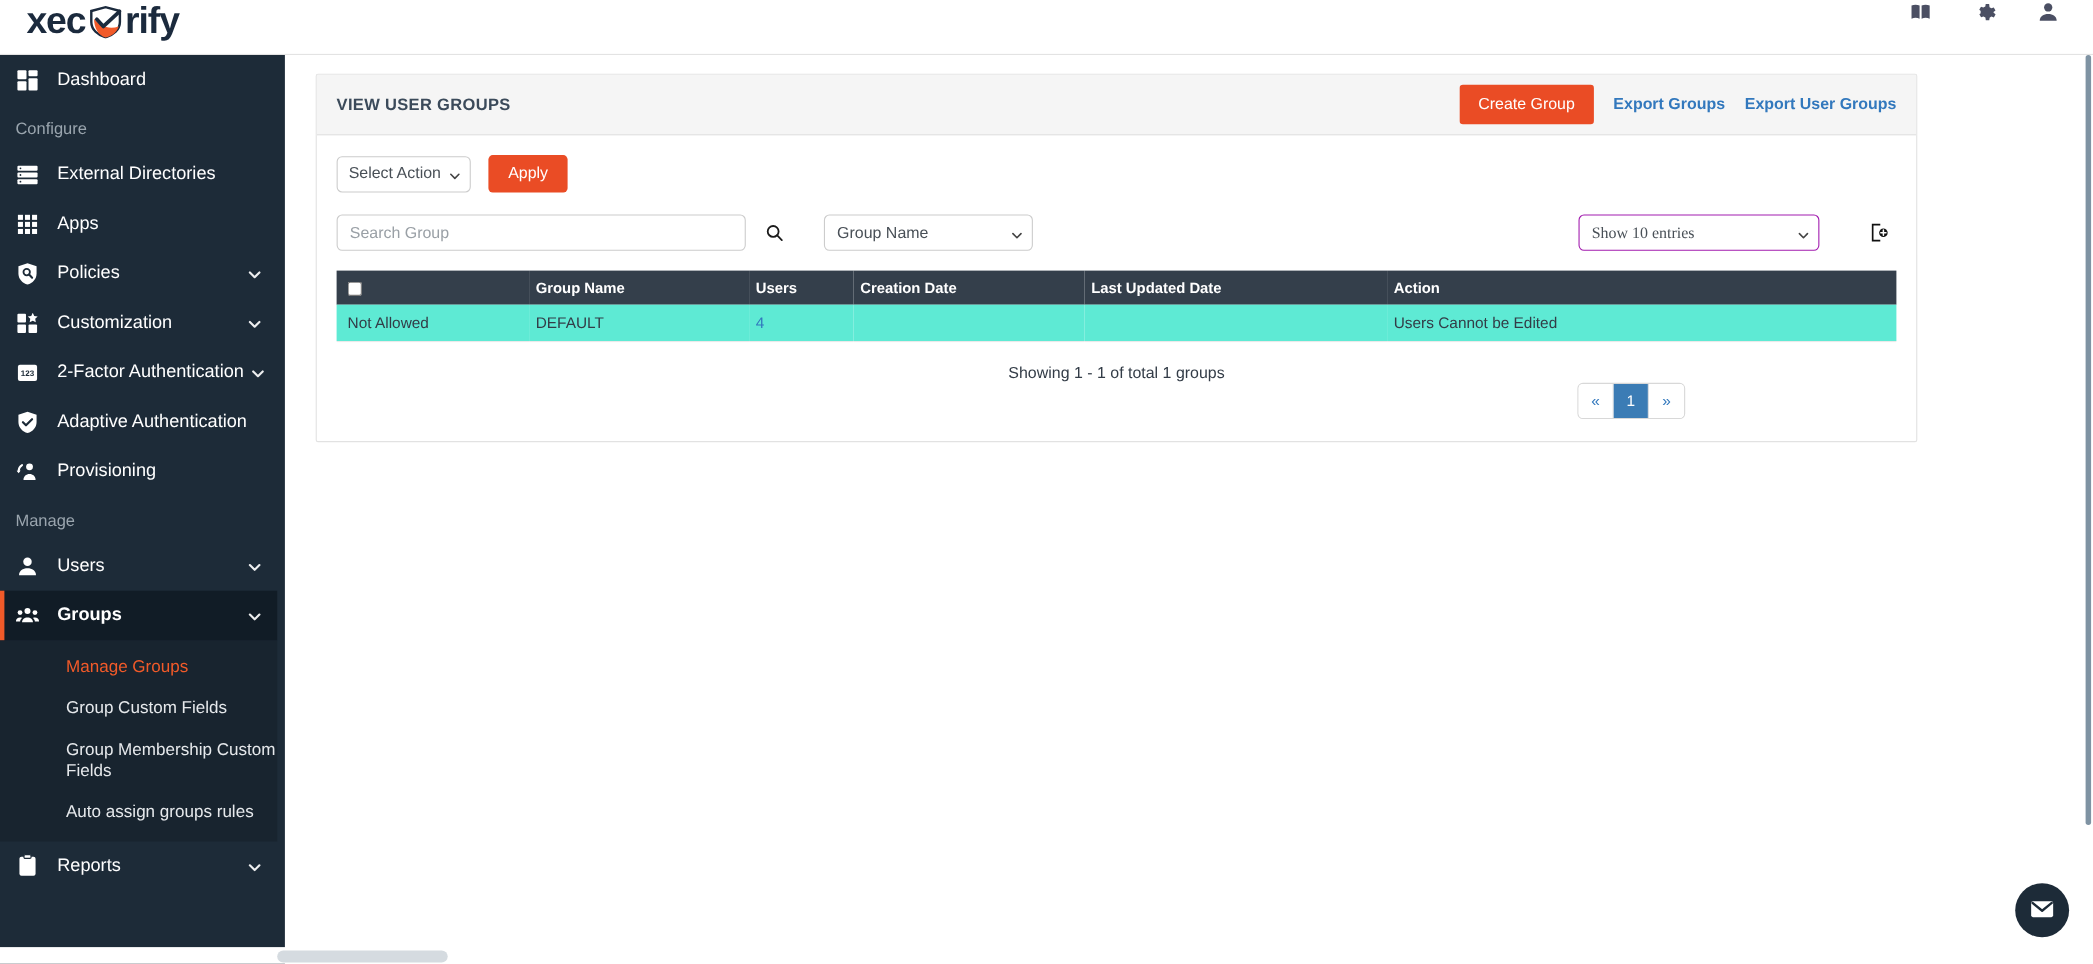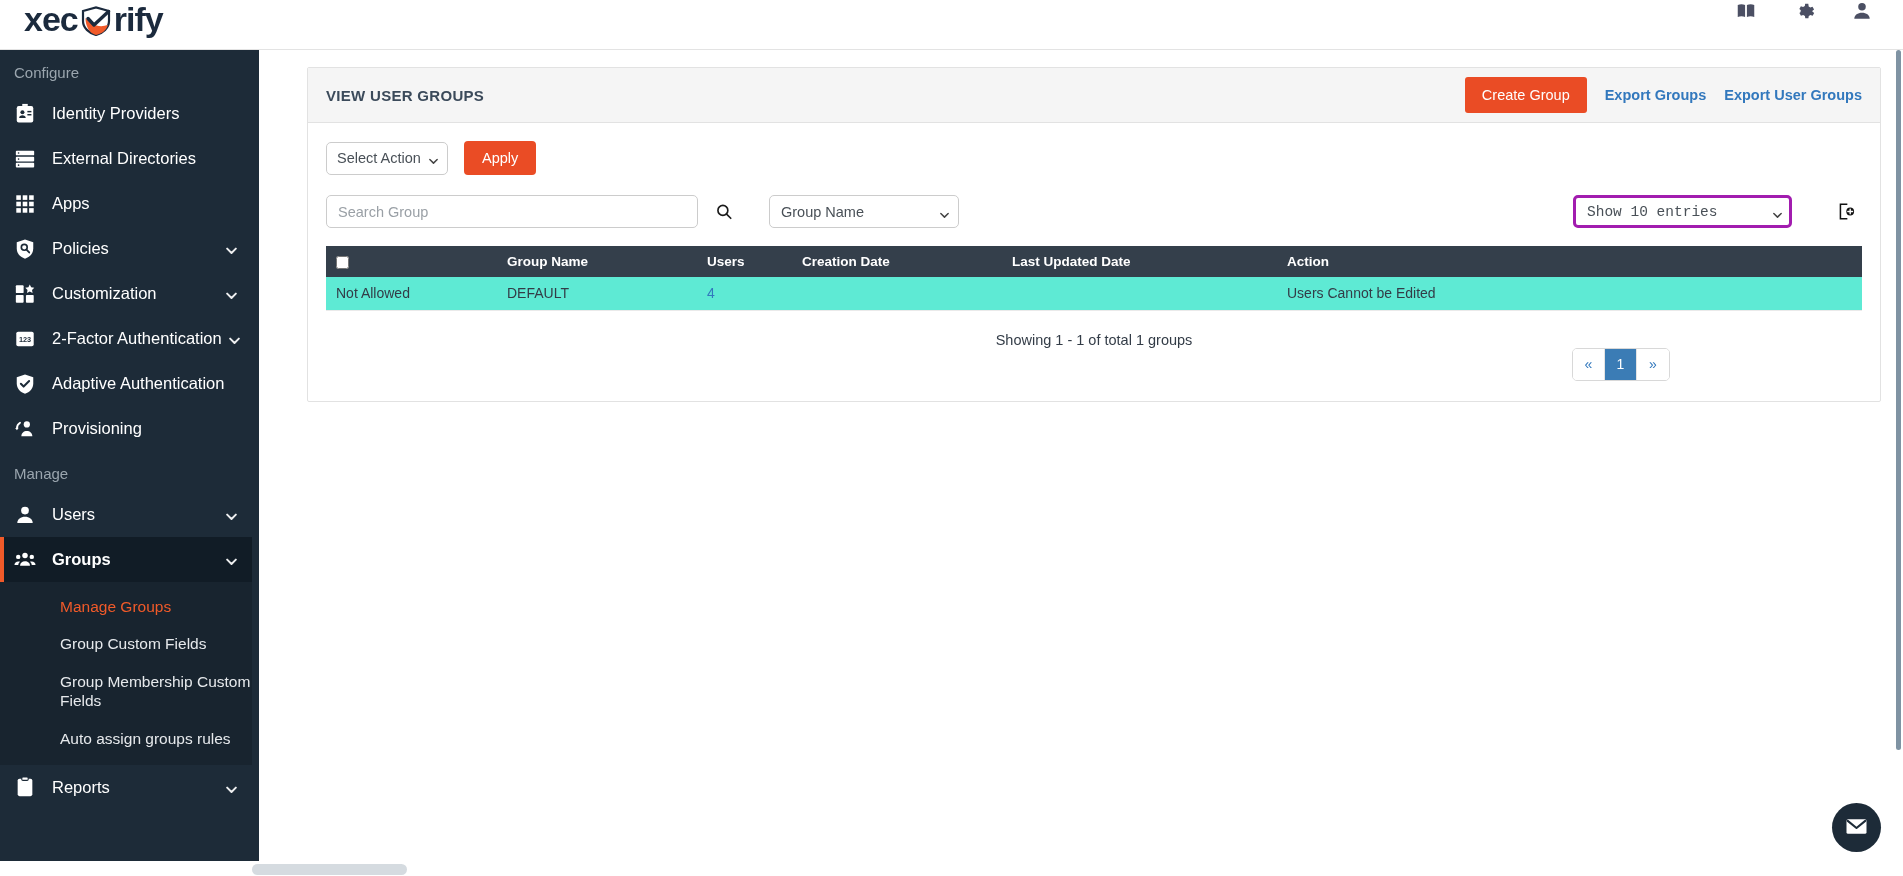--- a/index.html
+++ b/index.html
@@ -72,22 +72,22 @@
   .sub-item.current { color: #f15a29; }
 
   
   #main {
     position: absolute; top: 50px; left: 259px;
     width: 1644px; height: 826px;
     background: #ffffff;
     overflow: hidden;
   }
   #card {
-    position: absolute; top: 17px; left: 48px;
-    width: 1574px;
+    position: absolute; top: 17px; left: 28px;
+    width: 1456px;
     background: #ffffff;
     border: 1px solid #e2e2e2;
     border-radius: 2px;
   }
   #card-header {
     height: 55px; background: #f5f5f5;
     border-bottom: 1px solid #e2e2e2;
     display: flex; align-items: center;
     padding: 0 18px 0 18px;
   }
@@ -137,23 +137,23 @@
   }
   #group-name-select {
     margin-left: 30px; width: 190px; height: 33px;
     border: 1px solid #ccc; border-radius: 5px; background: #fff;
     color: #495057; font-size: 14.5px; padding: 0 26px 0 11px;
     font-family: inherit; appearance: none; -webkit-appearance: none; cursor: pointer;
   }
   #right-controls { margin-left: auto; display: flex; align-items: center; }
   #show-entries {
     width: 219px; height: 33px;
-    border: 3px solid #a21caf; border-radius: 5px; background: #fff;
+    border: 1px solid #a21caf; border-radius: 5px; background: #fff;
     color: #495057; font-size: 14.5px; padding: 0 26px 0 11px;
-    font-family: Liberation Mono, monospace; appearance: none; -webkit-appearance: none; cursor: pointer;
+    font-family: Liberation Serif, serif; appearance: none; -webkit-appearance: none; cursor: pointer;
   }
   #add-column-btn {
     margin-left: 40px; width: 30px; height: 30px;
     background: none; border: none; cursor: pointer;
     display: flex; align-items: center; justify-content: center; color: #111;
   }
 
   
   table#groups-table { width: 100%; border-collapse: collapse; margin-top: 18px; }
   table#groups-table thead th {
@@ -237,36 +237,34 @@
           <circle cx="12" cy="7.4" r="4.1"></circle>
           <path d="M3.6 20.5c0-4.1 3.8-6.6 8.4-6.6s8.4 2.5 8.4 6.6z"></path>
         </svg>
     </span>
   </div>
 </div>
 
 <nav id="sidebar">
   <div id="sidebar-inner">
 
+    <div class="nav-item">
+      <span class="ic">
+        <svg viewBox="0 0 24 24" width="22" height="22" fill="currentColor">
+            <rect x="2" y="2" width="9" height="9" rx="1"></rect>
+            <rect x="13" y="2" width="9" height="6" rx="1"></rect>
+            <rect x="2" y="13" width="9" height="9" rx="1"></rect>
+            <rect x="13" y="10" width="9" height="12" rx="1"></rect>
+          </svg>
+      </span>
+      <span class="lbl">Dashboard</span>
+    </div>
 
     <div class="nav-section">Configure</div>
 
-    <div class="nav-item">
-      <span class="ic">
-        <svg viewBox="0 0 24 24" width="22" height="22" fill="currentColor">
-            <path d="M9 1h6v2.2H9z"></path>
-            <rect x="3" y="3.4" width="18" height="18" rx="2.2"></rect>
-            <circle cx="9.2" cy="10" r="2.2" fill="#1d2b38"></circle>
-            <path d="M5.6 16.4c0-2 1.7-3.1 3.6-3.1s3.6 1.1 3.6 3.1z" fill="#1d2b38"></path>
-            <rect x="14.6" y="8.6" width="4.4" height="1.6" fill="#1d2b38"></rect>
-            <rect x="14.6" y="12" width="4.4" height="1.6" fill="#1d2b38"></rect>
-          </svg>
-      </span>
-      <span class="lbl">Identity Providers</span>
-    </div>
 
     <div class="nav-item">
       <span class="ic">
         <svg viewBox="0 0 24 24" width="22" height="22" fill="currentColor">
             <rect x="2" y="3" width="20" height="5" rx="1"></rect>
             <rect x="2" y="9.6" width="20" height="5" rx="1"></rect>
             <rect x="2" y="16.2" width="20" height="5" rx="1"></rect>
             <circle cx="5" cy="5.5" r=".9" fill="#1d2b38"></circle>
             <circle cx="5" cy="12.1" r=".9" fill="#1d2b38"></circle>
             <circle cx="5" cy="18.7" r=".9" fill="#1d2b38"></circle>

